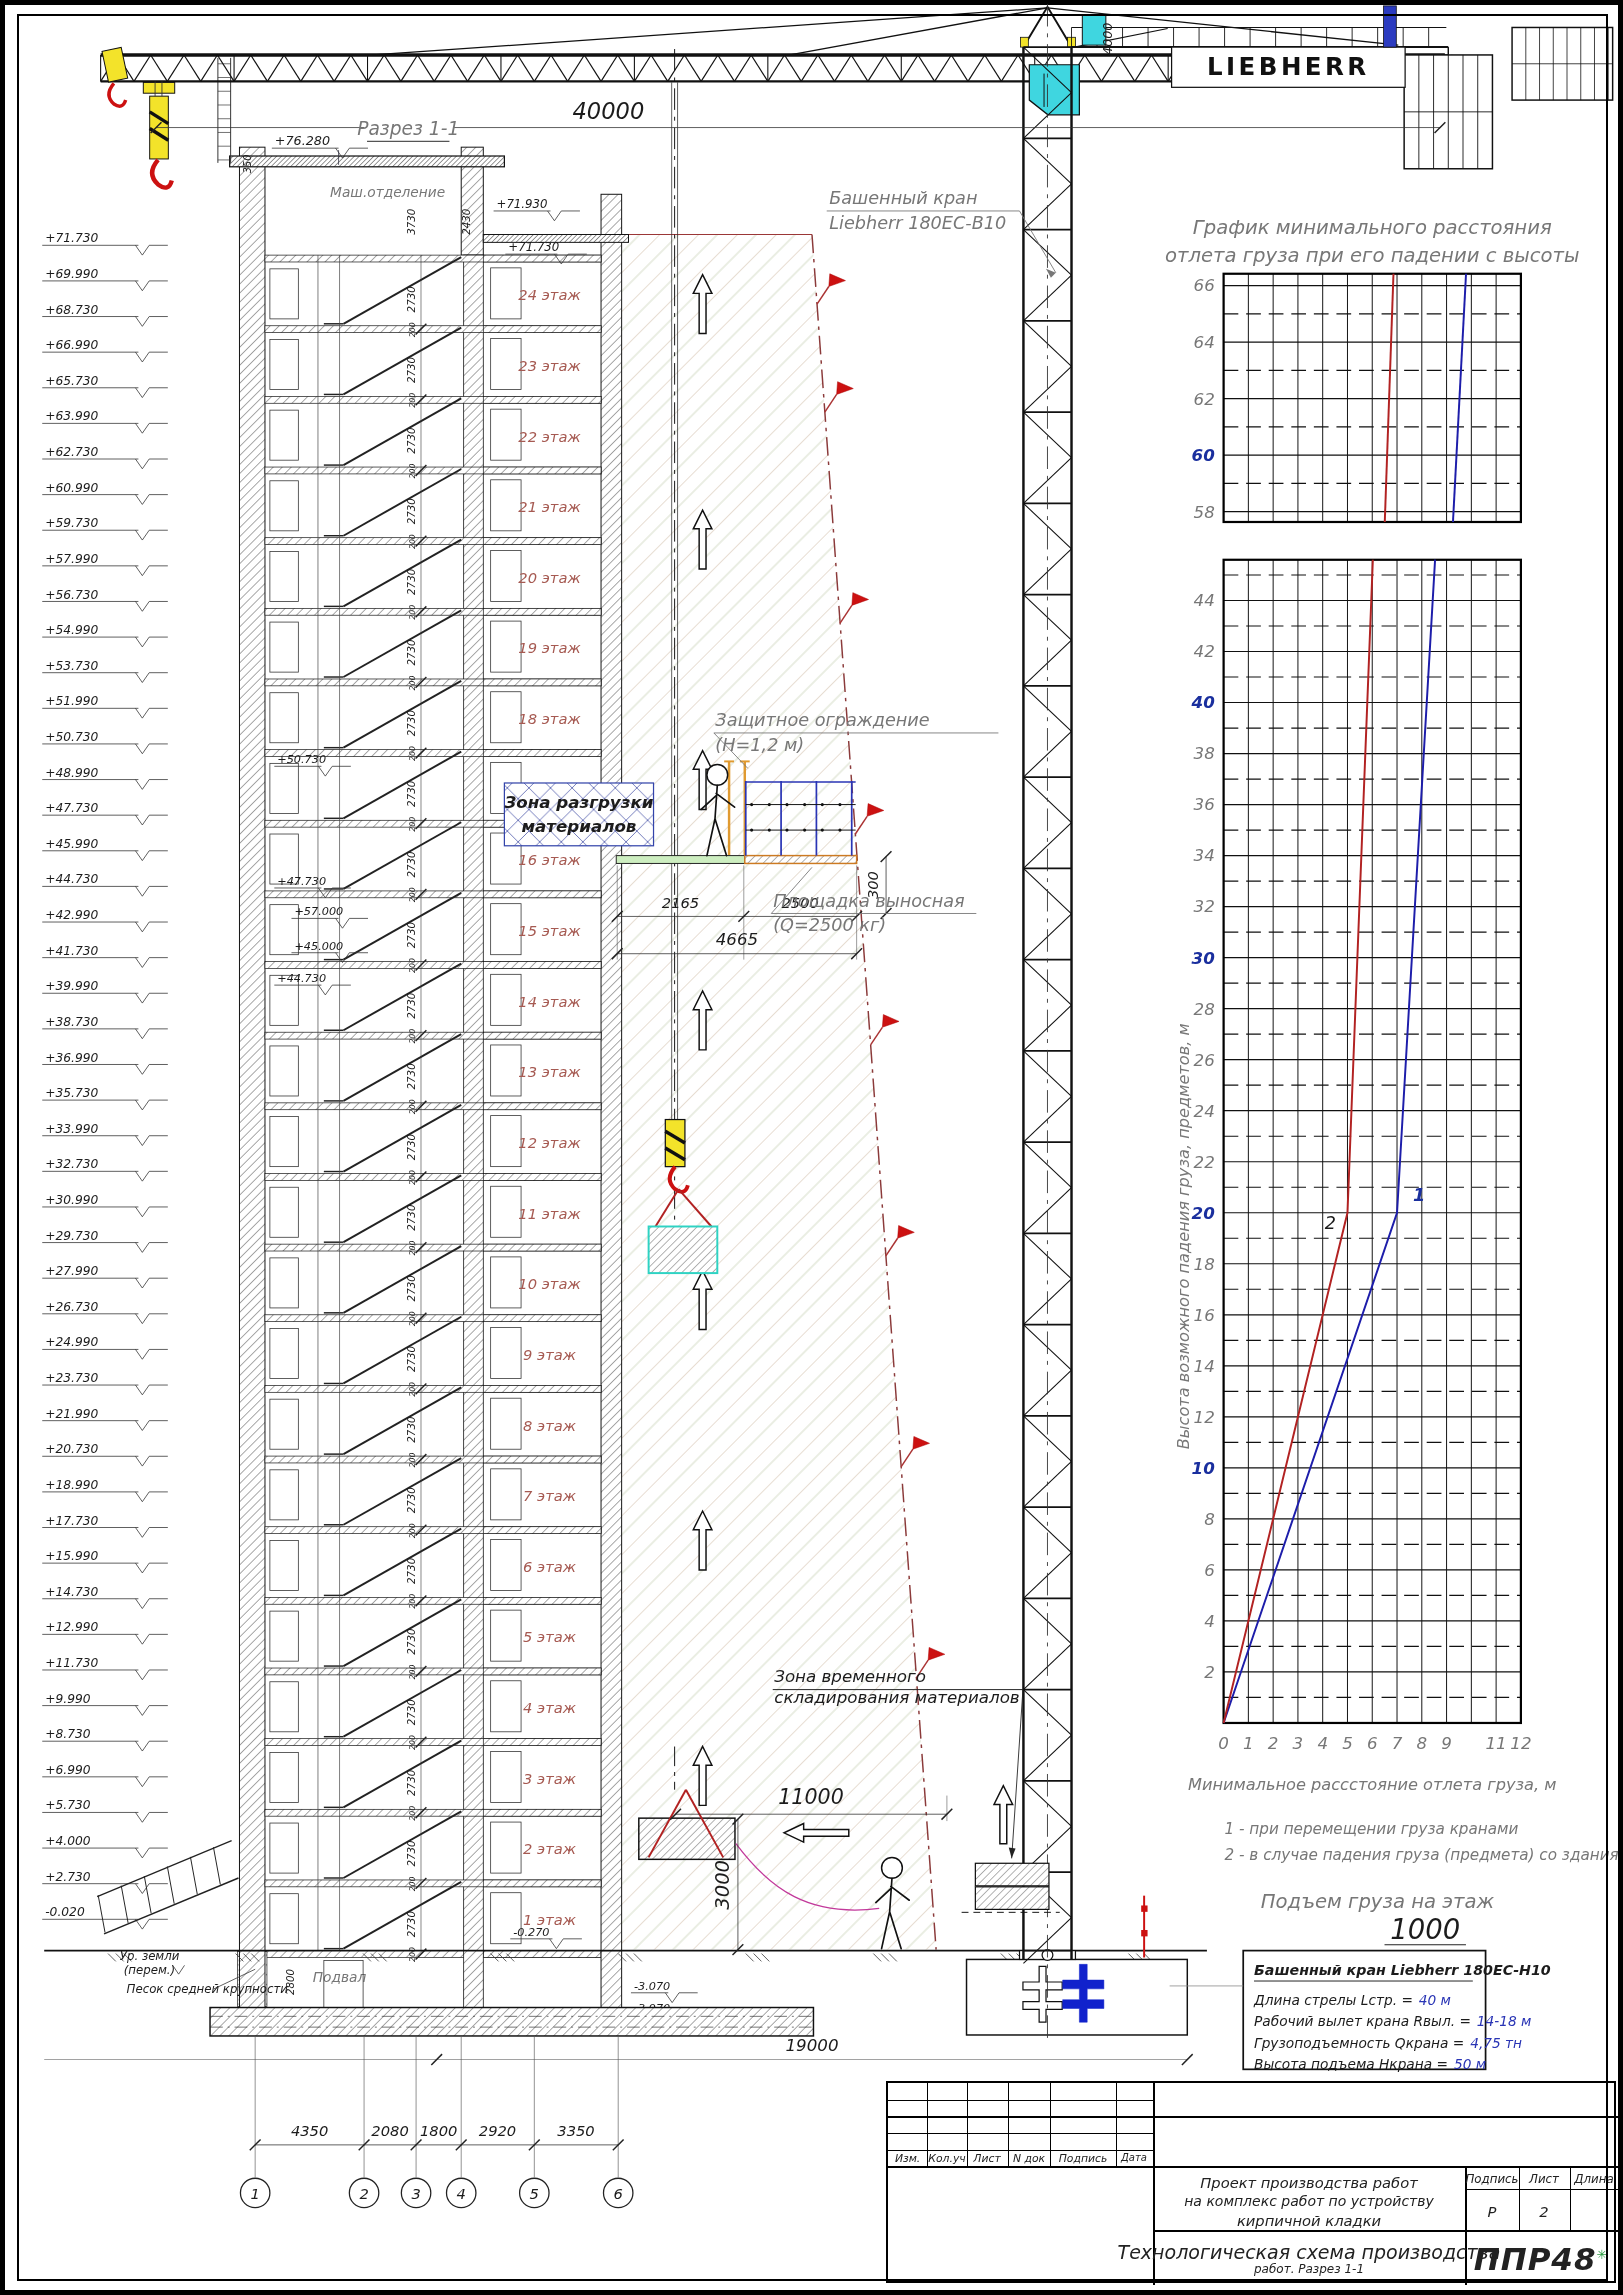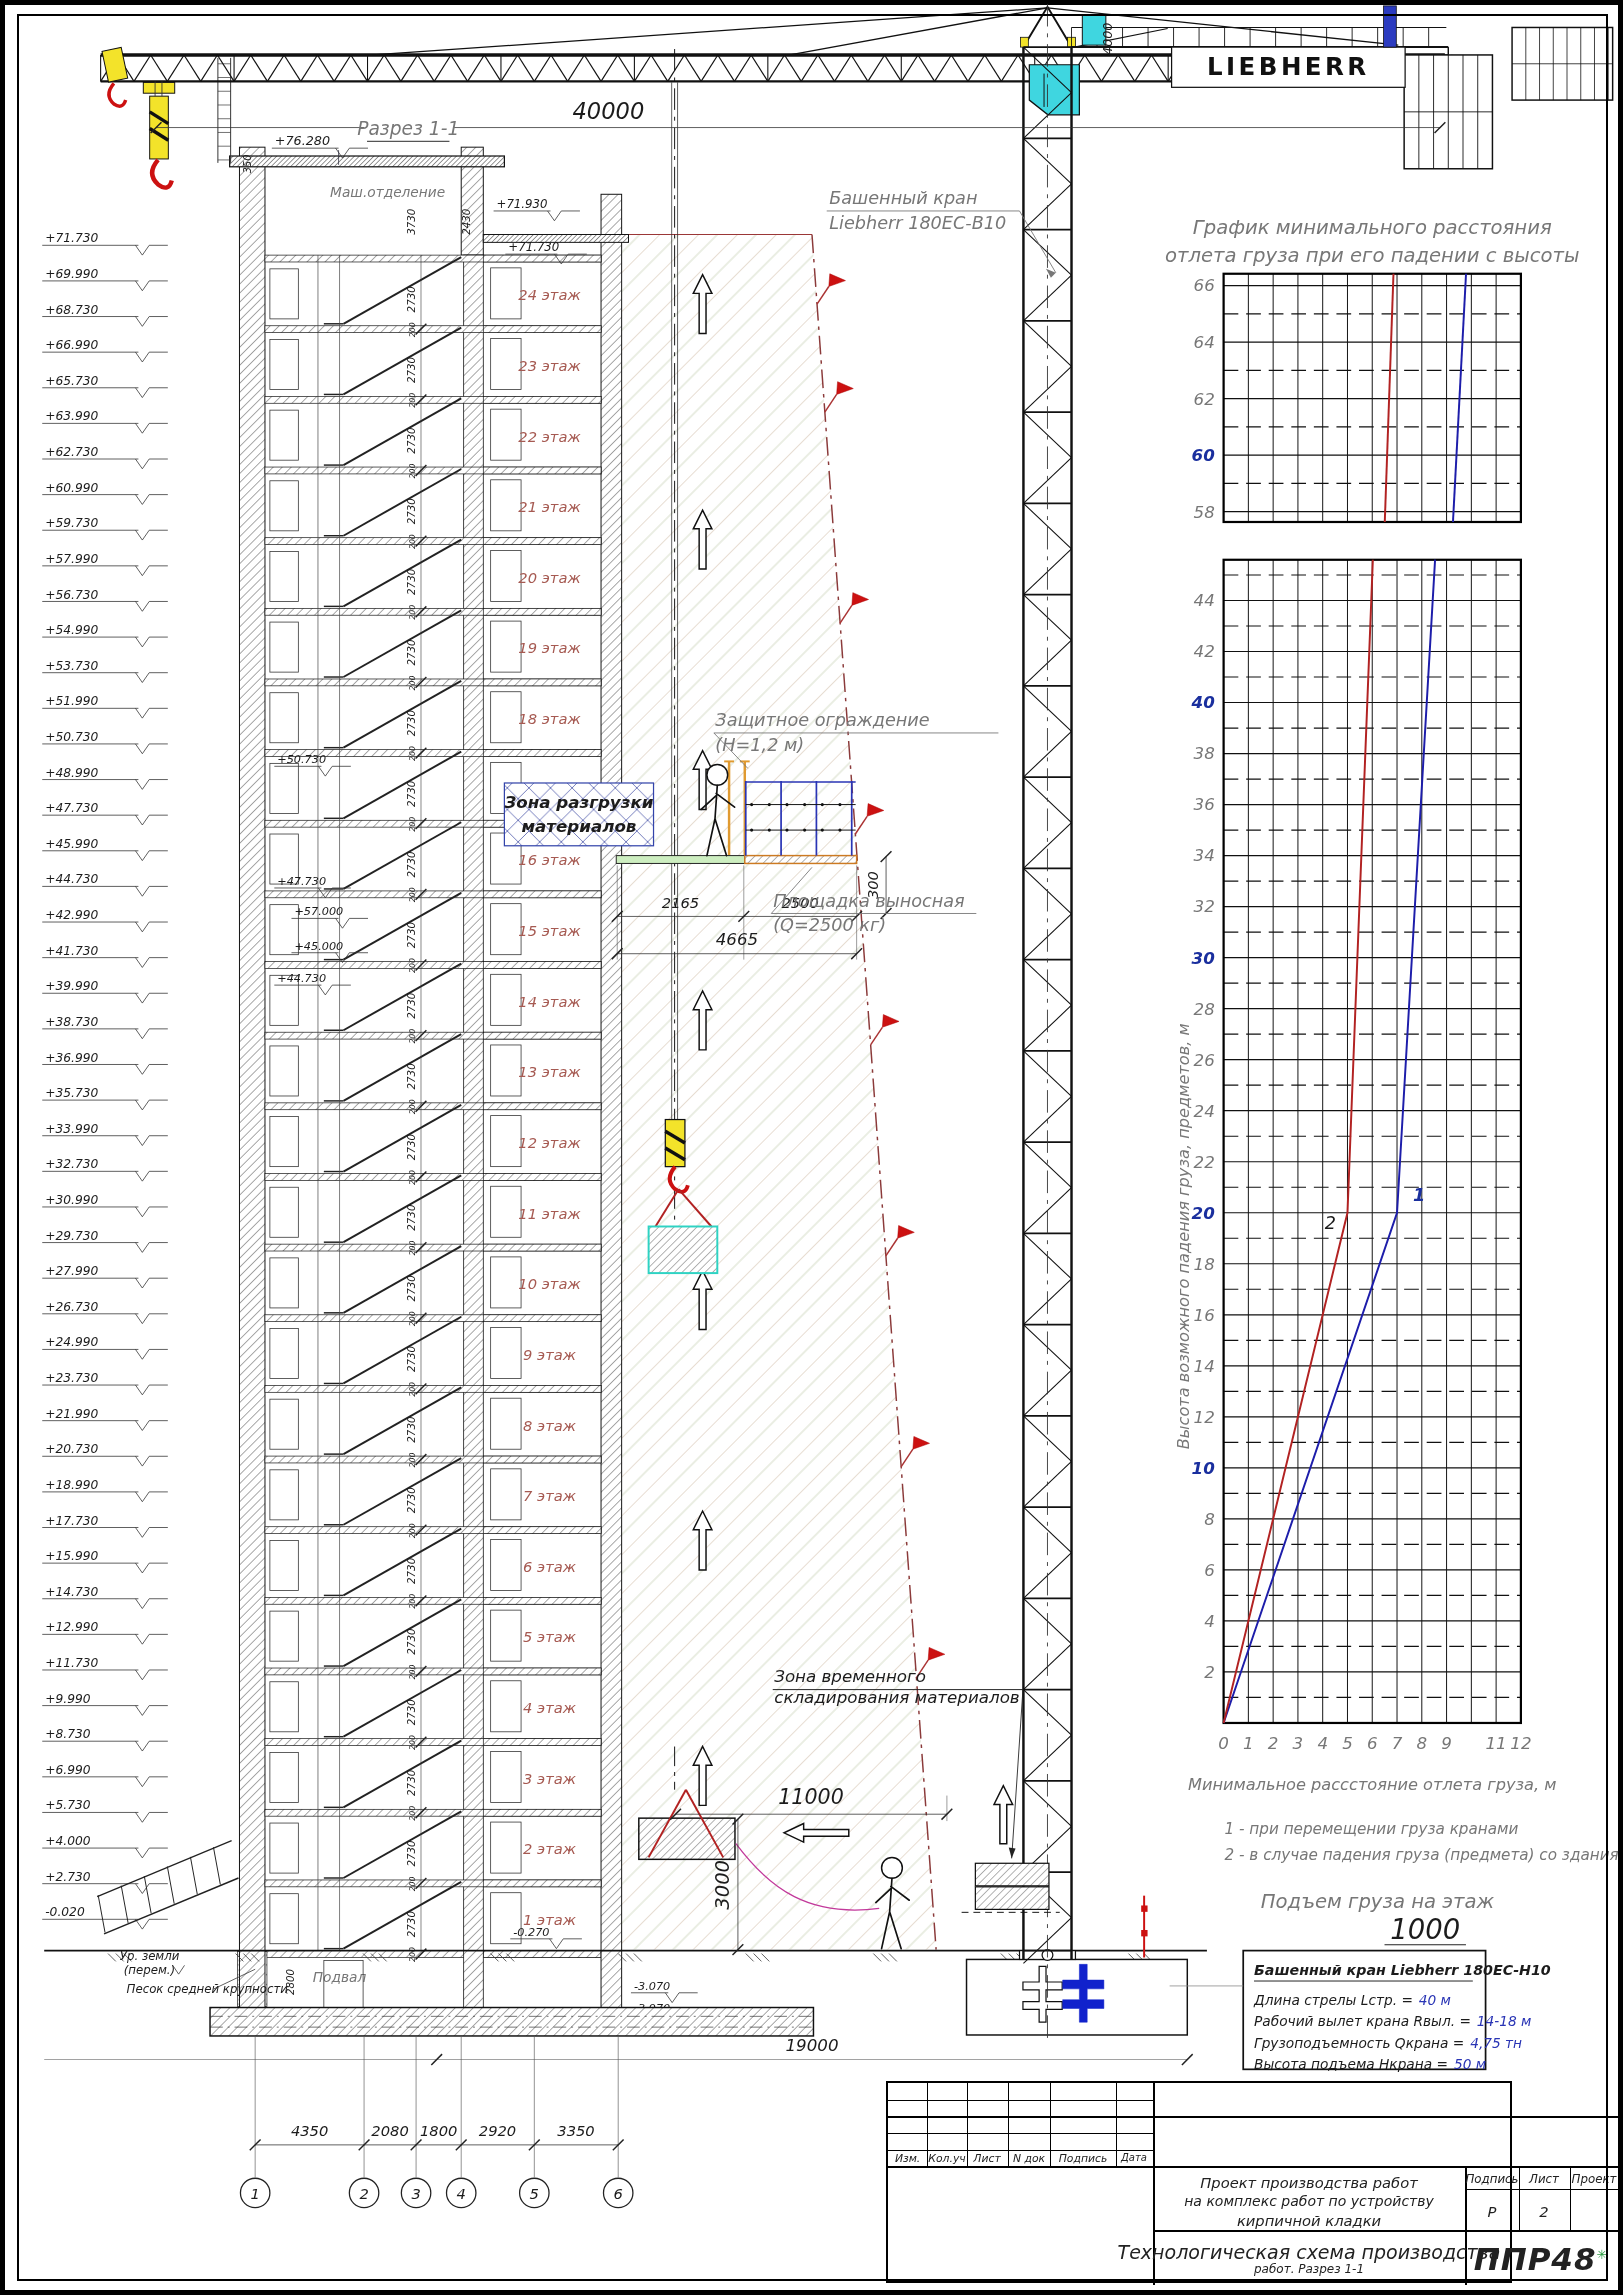--- a/index.html
+++ b/index.html
@@ -1164,21 +1164,21 @@
       <text x="2556" y="4026" font-size="29" class="k" text-anchor="start" font-weight="bold">Башенный кран Liebherr 180EC-H10</text>
       <line x1="2556" y1="4038" x2="3002" y2="4038" stroke="#222" stroke-width="2" fill="none"></line>
       <text x="2556" y="4086" font-size="28" class="k"><tspan>Длина стрелы Lстр. =</tspan><tspan dx="12" class="vb">40 м</tspan></text>
       <text x="2556" y="4130" font-size="28" class="k"><tspan>Рабочий вылет крана Rвыл. =</tspan><tspan dx="12" class="vb">14-18 м</tspan></text>
       <text x="2556" y="4174" font-size="28" class="k"><tspan>Грузоподъемность Qкрана =</tspan><tspan dx="12" class="vb">4,75 тн</tspan></text>
       <text x="2556" y="4218" font-size="28" class="k"><tspan>Высота подъема Нкрана =</tspan><tspan dx="12" class="vb">50 м</tspan></text>
       <line x1="2384" y1="4048" x2="2534" y2="4048" stroke="#888" stroke-width="1.6" fill="none"></line>
     </g>
   </svg>
 
-<div class="tblock" style="left:886px;top:2081px;width:626px;height:202px">
+<div class="tblock" style="left:886px;top:2081px;width:730px;height:202px">
   <div class="l" style="left:0;top:16.7px;width:265px;height:1px"></div>
   <div class="l" style="left:0;top:33px;width:730px;height:1.5px"></div>
   <div class="l" style="left:0;top:50px;width:265px;height:1px"></div>
   <div class="l" style="left:0;top:67px;width:265px;height:1px"></div>
   <div class="l" style="left:0;top:83px;width:730px;height:2px"></div>
   <div class="l" style="left:39px;top:0;width:1px;height:85px"></div>
   <div class="l" style="left:79px;top:0;width:1px;height:85px"></div>
   <div class="l" style="left:120px;top:0;width:1px;height:85px"></div>
   <div class="l" style="left:162px;top:0;width:1px;height:85px"></div>
   <div class="l" style="left:228px;top:0;width:1px;height:85px"></div>
@@ -1194,20 +1194,20 @@
   <span class="tb-c" style="left:141px;top:69px;font-size:10.8px">N док</span>
   <span class="tb-c" style="left:195px;top:69px;font-size:10.8px">Подпись</span>
   <span class="tb-c" style="left:246px;top:69px;font-size:10px">Дата</span>
   <span class="tb-c" style="left:421px;top:91px;font-size:14.7px">Проект производства работ</span>
   <span class="tb-c" style="left:421px;top:110px;font-size:14px">на комплекс работ по устройству</span>
   <span class="tb-c" style="left:421px;top:129px;font-size:14.7px">кирпичной кладки</span>
   <span class="tb-c" style="left:421px;top:158px;font-size:19px">Технологическая схема производства</span>
   <span class="tb-c" style="left:421px;top:179px;font-size:12px">работ. Разрез 1-1</span>
   <span class="tb-c" style="left:604px;top:89px;font-size:11.8px">Подпись</span>
   <span class="tb-c" style="left:656px;top:89px;font-size:11.8px">Лист</span>
-  <span class="tb-c" style="left:706px;top:89px;font-size:11.8px">Проект</span>
+  <span class="tb-c" style="left:706px;top:89px;font-size:11.8px">Длина</span>
   <span class="tb-c" style="left:604px;top:120px;font-size:14.7px">Р</span>
   <span class="tb-c" style="left:656px;top:120px;font-size:14.7px">2</span>
   <span class="tb-c logo" style="left:653px;top:158px;font-size:31px"><b>ППР48</b><sup>✳</sup></span>
 </div>
 
 <div id="frame-inner"></div>
 
 
 </body></html>

